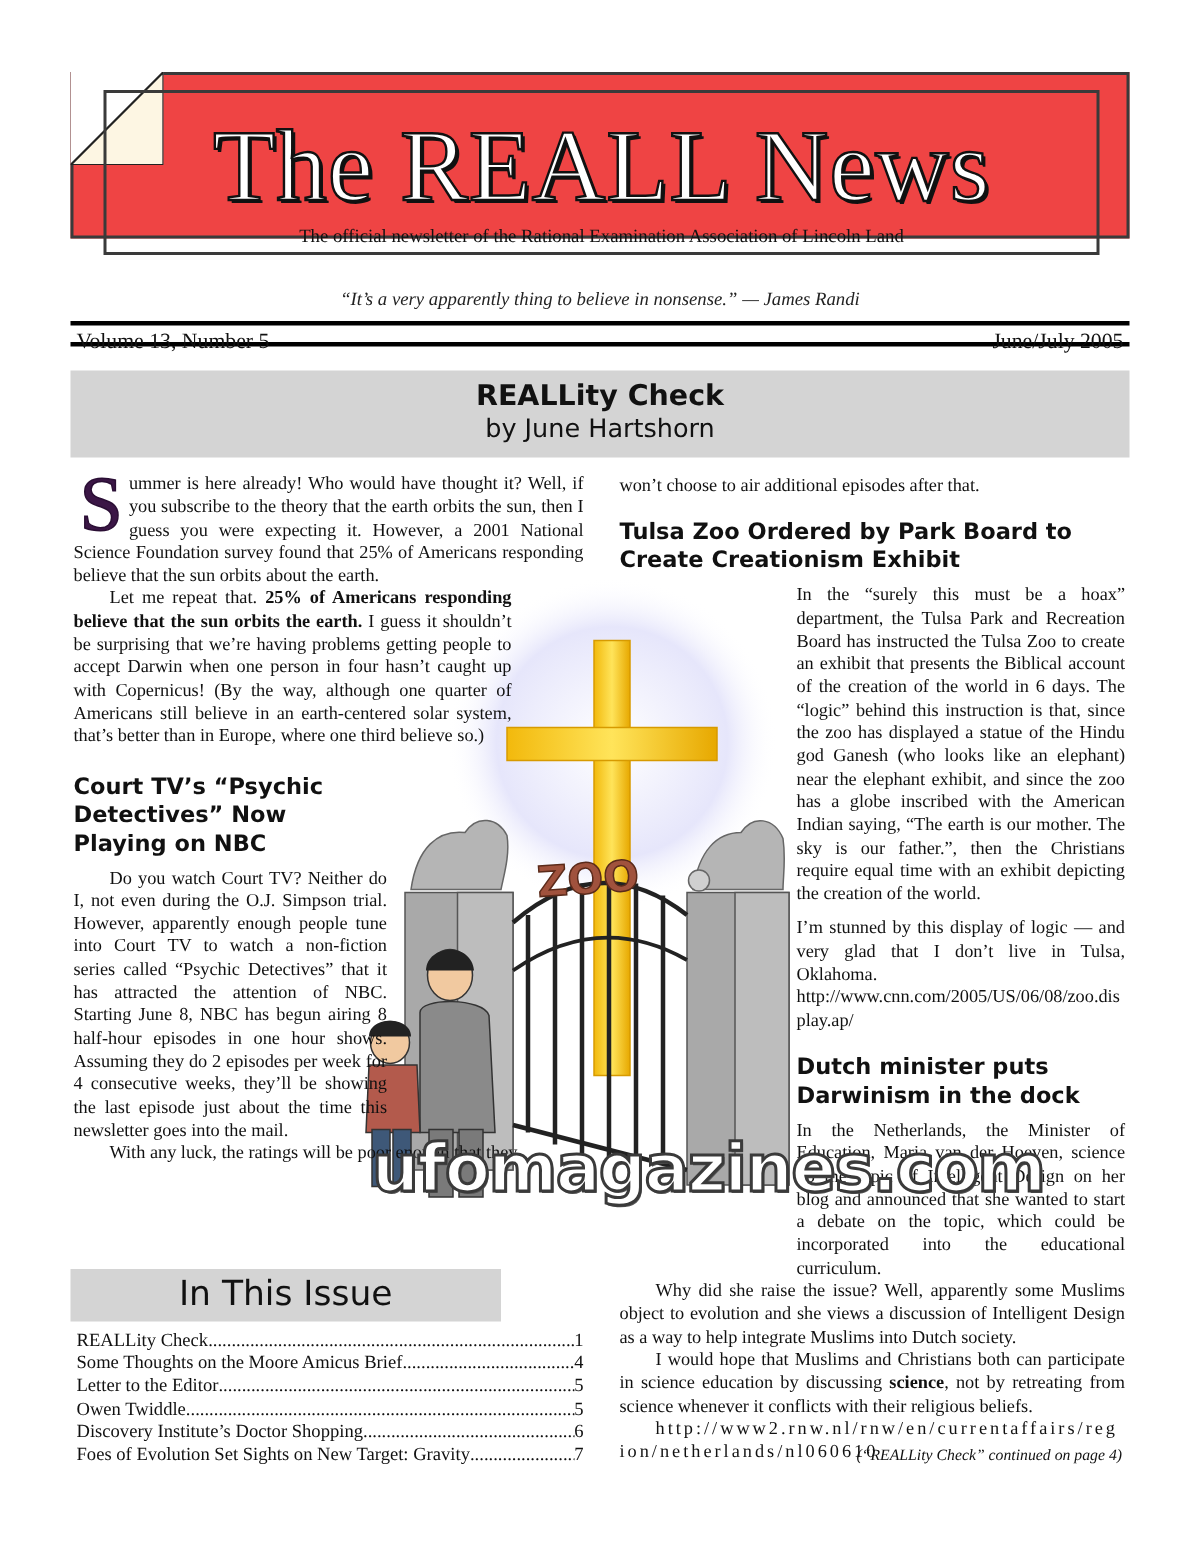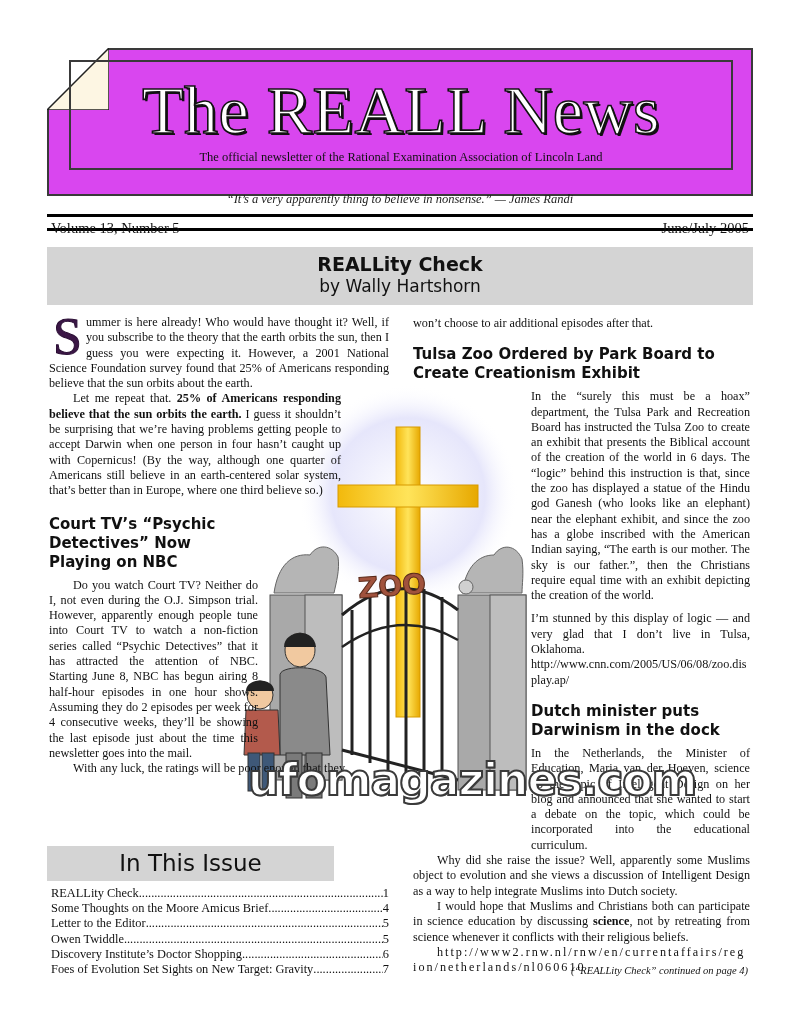--- a/index.html
+++ b/index.html
@@ -1,19 +1,19 @@
 <!DOCTYPE html>
 <html><head>
 <meta charset="utf-8">
 <style>
   html, body { margin:0; padding:0; background:#ffffff; }
   body { width:800px; height:1036px; position:relative; overflow:hidden; font-family:"Liberation Serif", serif; color:#111; }
 
   
-  .masthead { position:absolute; left:47px; top:48px; width:706px; height:148px; background:#d946ef; border:2px solid #3a3a3a; box-sizing:border-box; }
+  .masthead { position:absolute; left:47px; top:48px; width:706px; height:111px; background:#ef4444; border:2px solid #3a3a3a; box-sizing:border-box; }
   .masthead-inner { position:absolute; left:20px; top:10px; width:664px; height:110px; border:2px solid #3a3a3a; box-sizing:border-box; }
   .fold { position:absolute; left:-2px; top:-2px; width:62px; height:62px; }
   .mast-title { position:absolute; left:0; right:0; top:12px; text-align:center; font-family:"Liberation Serif", serif; font-size:68px; line-height:72px; color:#fff; letter-spacing:0.5px;
     -webkit-text-stroke:1.6px #111; text-shadow:2px 2px 0 #111; }
   .mast-sub { position:absolute; left:0; right:0; top:88px; text-align:center; font-size:12.5px; color:#111; }
 
   .quote { position:absolute; left:0; right:0; top:192px; text-align:center; font-style:italic; font-size:12.5px; color:#222; }
 
   .volbar { position:absolute; left:47px; top:214px; width:706px; height:17px; border-top:3px solid #000; border-bottom:3px solid #000; box-sizing:border-box; }
   .vol-left { position:absolute; left:4px; top:3px; font-size:14.5px; }
@@ -60,21 +60,21 @@
 
 <div class="quote">“It’s a very apparently thing to believe in nonsense.” — James Randi</div>
 
 <div class="volbar">
   <span class="vol-left">Volume 13, Number 5</span>
   <span class="vol-right">June/July 2005</span>
 </div>
 
 <div class="banner">
   <div class="banner-title">REALLity Check</div>
-  <div class="banner-by">by Wally Hartshorn</div>
+  <div class="banner-by">by June Hartshorn</div>
 </div>
 
 <svg class="art" viewBox="0 0 300 430">
   <defs>
     <radialGradient id="halo" cx="50%" cy="50%" r="50%">
       <stop offset="0%" stop-color="#ffffff"></stop>
       <stop offset="70%" stop-color="#e6e6fb"></stop>
       <stop offset="100%" stop-color="#ffffff" stop-opacity="0"></stop>
     </radialGradient>
     <linearGradient id="gold" x1="0" x2="1">

